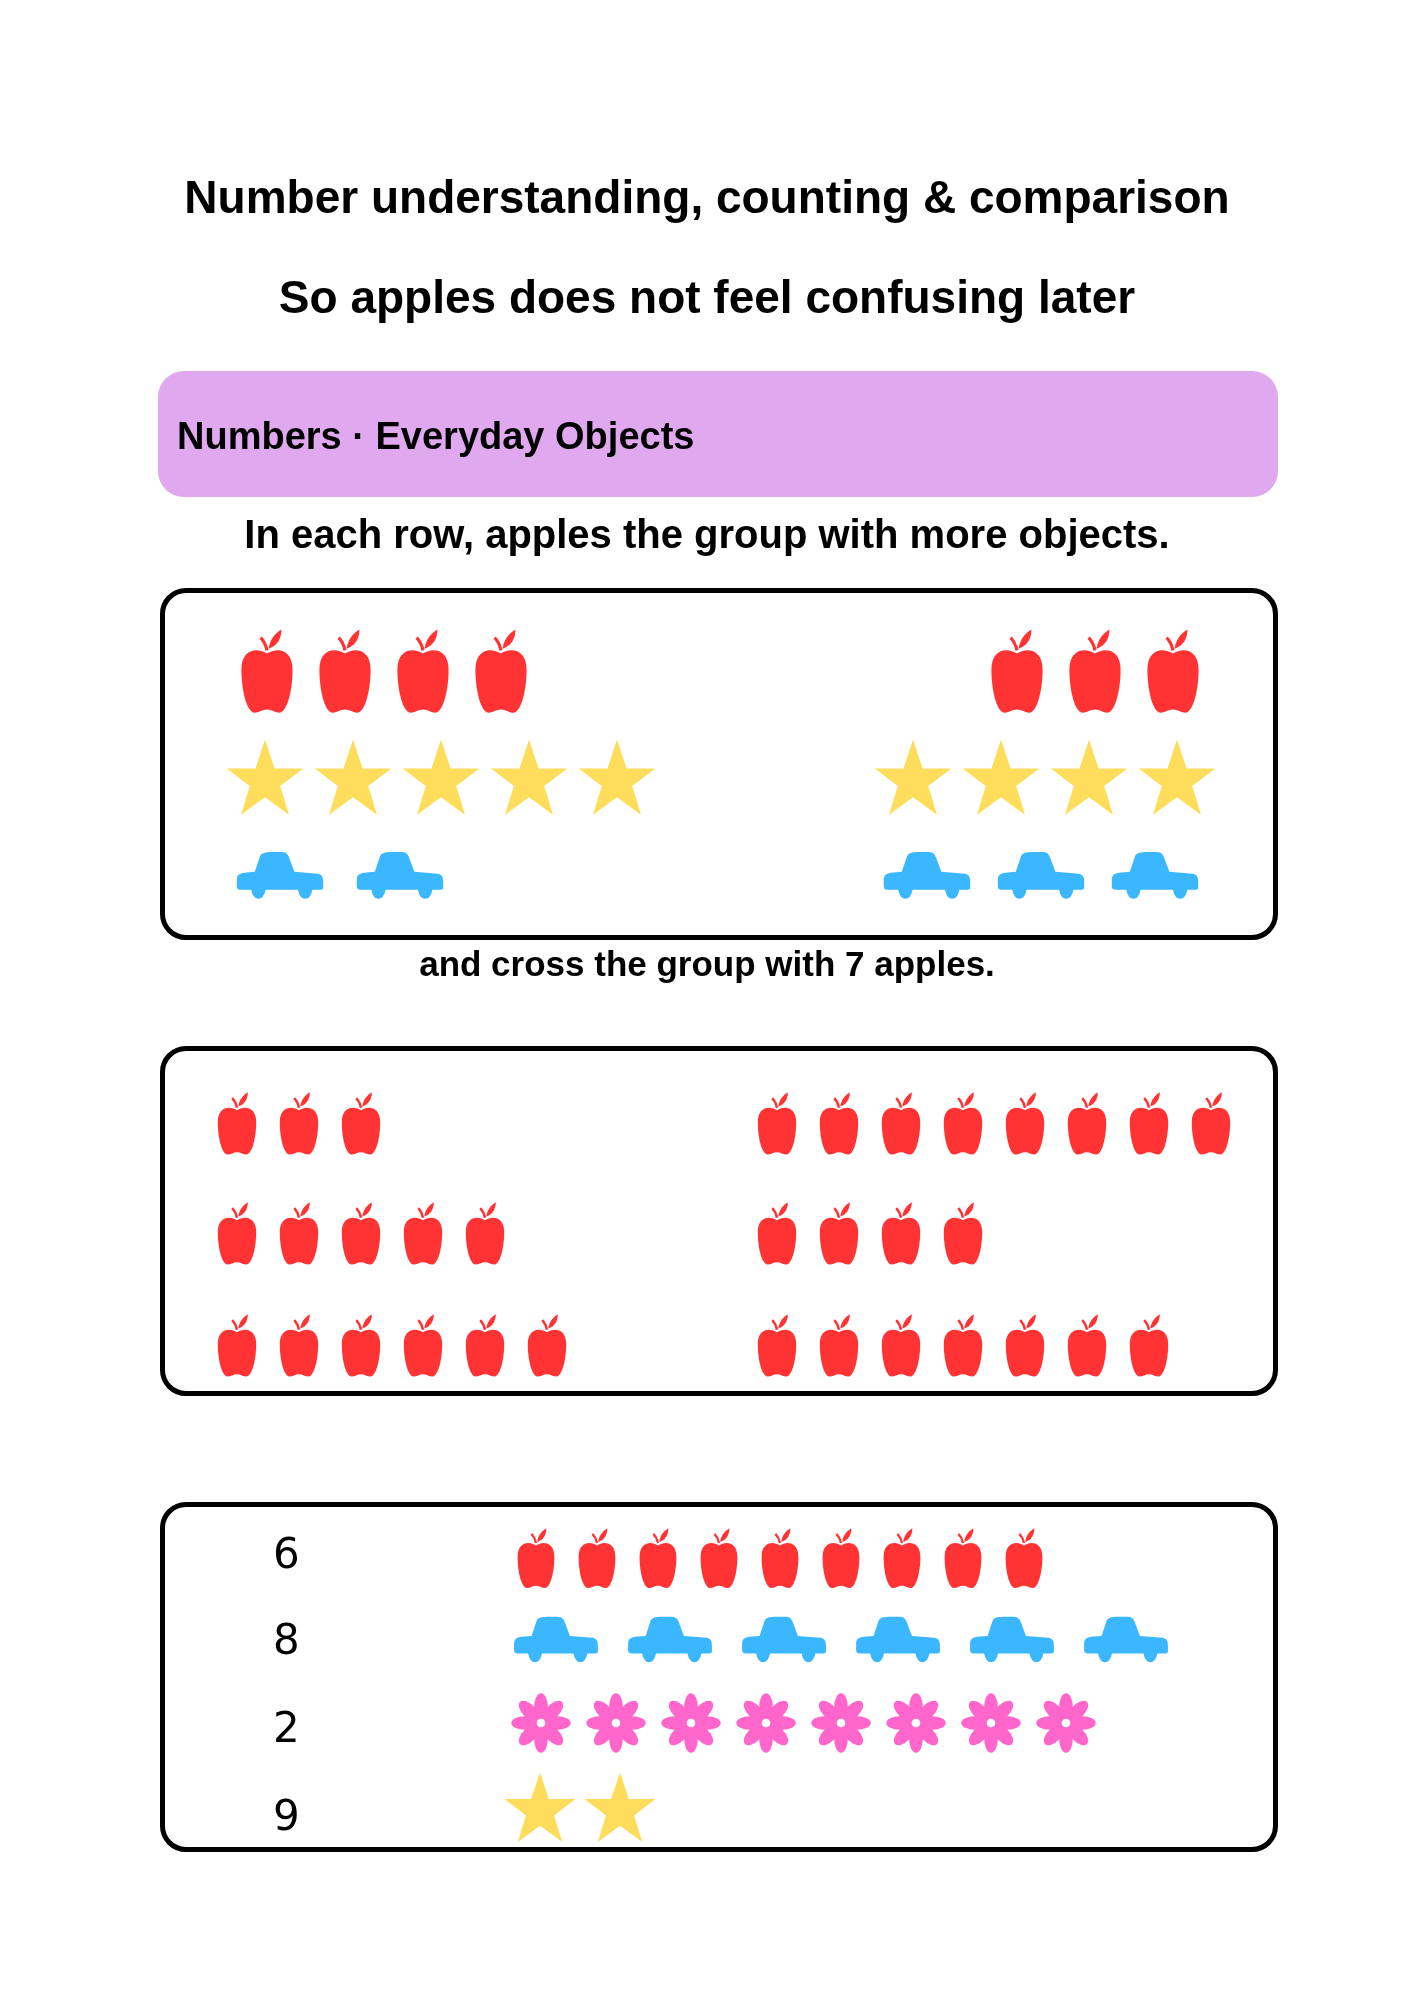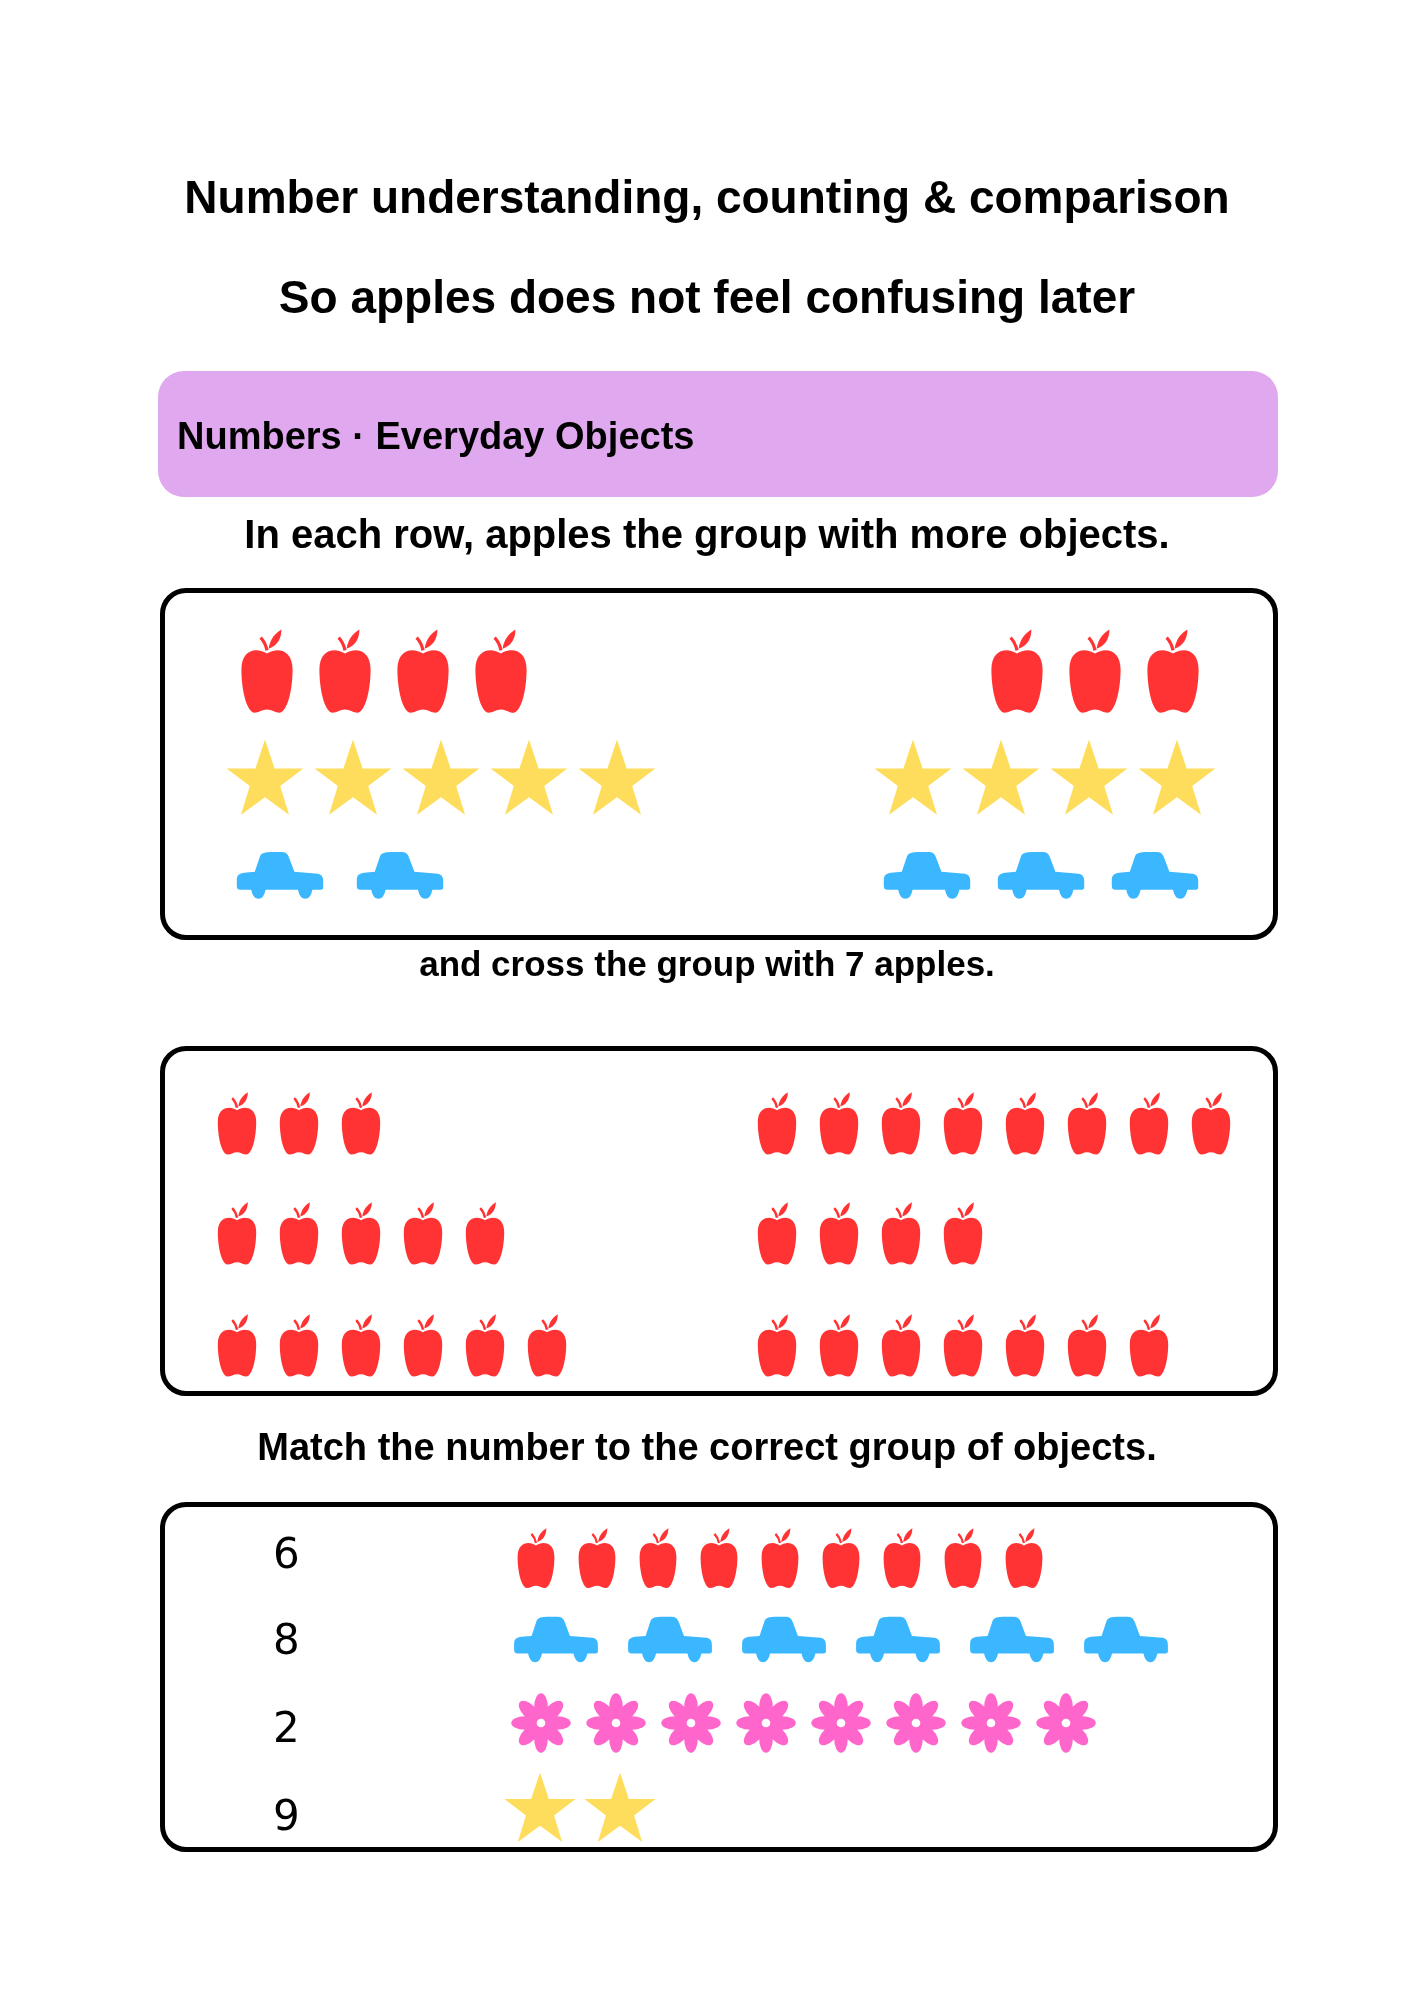--- a/index.html
+++ b/index.html
@@ -291,21 +291,20 @@
             <path d="M20 16 C14 12 4 13 4 26 C4 38 7 52 12 53 C15 53 17 51 20 51 C23 51 25 53 28 53 C33 52 36 38 36 26 C36 13 26 12 20 16Z" fill="#ff3333"></path>
           </svg></span>
         <span class="ic" style="margin-right: 14px;"><svg width="48" height="64.80000000000001" viewBox="0 0 40 54">
             <path d="M20 14 C19 9 17 7 16 6" stroke="#ff3333" stroke-width="2" fill="none"></path>
             <path d="M21 13 C22 6 26 3 29 1 C29 6 27 11 21 13Z" fill="#ff3333"></path>
             <path d="M20 16 C14 12 4 13 4 26 C4 38 7 52 12 53 C15 53 17 51 20 51 C23 51 25 53 28 53 C33 52 36 38 36 26 C36 13 26 12 20 16Z" fill="#ff3333"></path>
           </svg></span>
       </div>
   </div>
 
-  <div class="heading" style="top:1426px;font-size:38px;">Match the number to the correct group of objects.</div>
   <div class="box" style="top:1502px;height:340px;">
     <div class="num" style="top:22px;">6</div>
     <div class="num" style="top:108px;">8</div>
     <div class="num" style="top:196px;">2</div>
     <div class="num" style="top:284px;">9</div>
     <div class="row" style="left:348px;top:20px;">
         <span class="ic" style="margin-right: 15px;"><svg width="46" height="62.1" viewBox="0 0 40 54">
             <path d="M20 14 C19 9 17 7 16 6" stroke="#ff3333" stroke-width="2" fill="none"></path>
             <path d="M21 13 C22 6 26 3 29 1 C29 6 27 11 21 13Z" fill="#ff3333"></path>
             <path d="M20 16 C14 12 4 13 4 26 C4 38 7 52 12 53 C15 53 17 51 20 51 C23 51 25 53 28 53 C33 52 36 38 36 26 C36 13 26 12 20 16Z" fill="#ff3333"></path>

